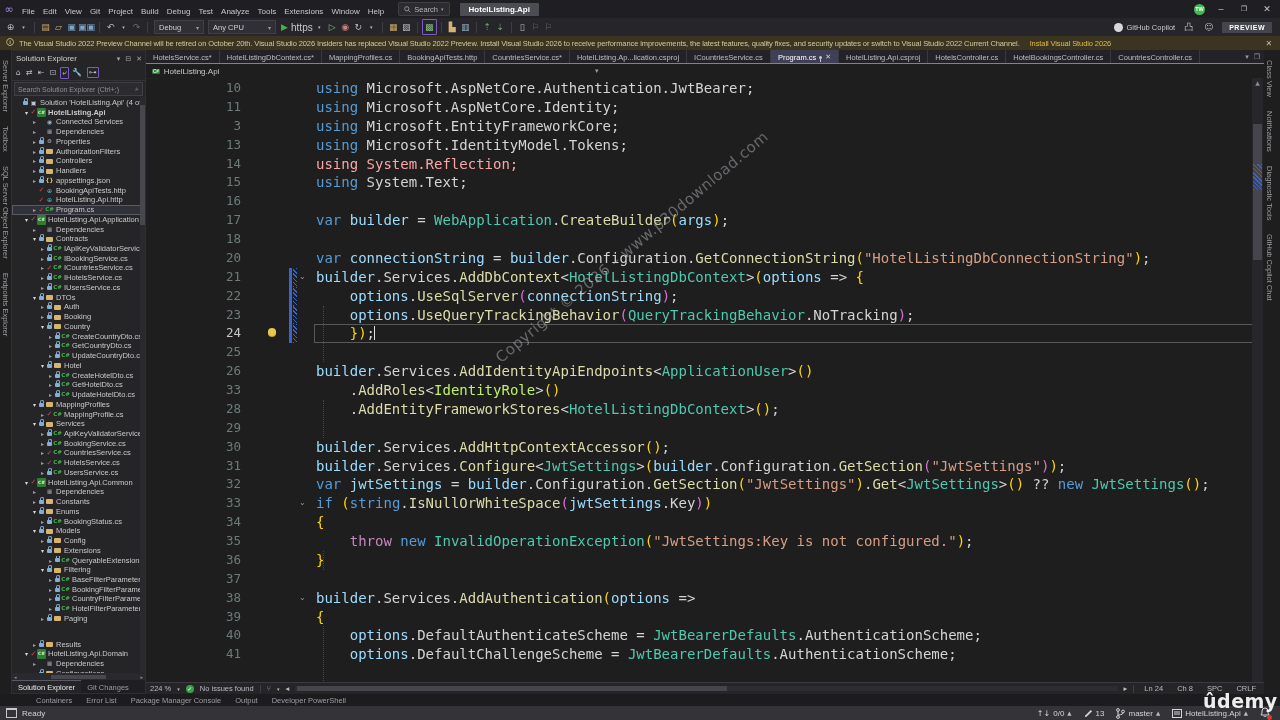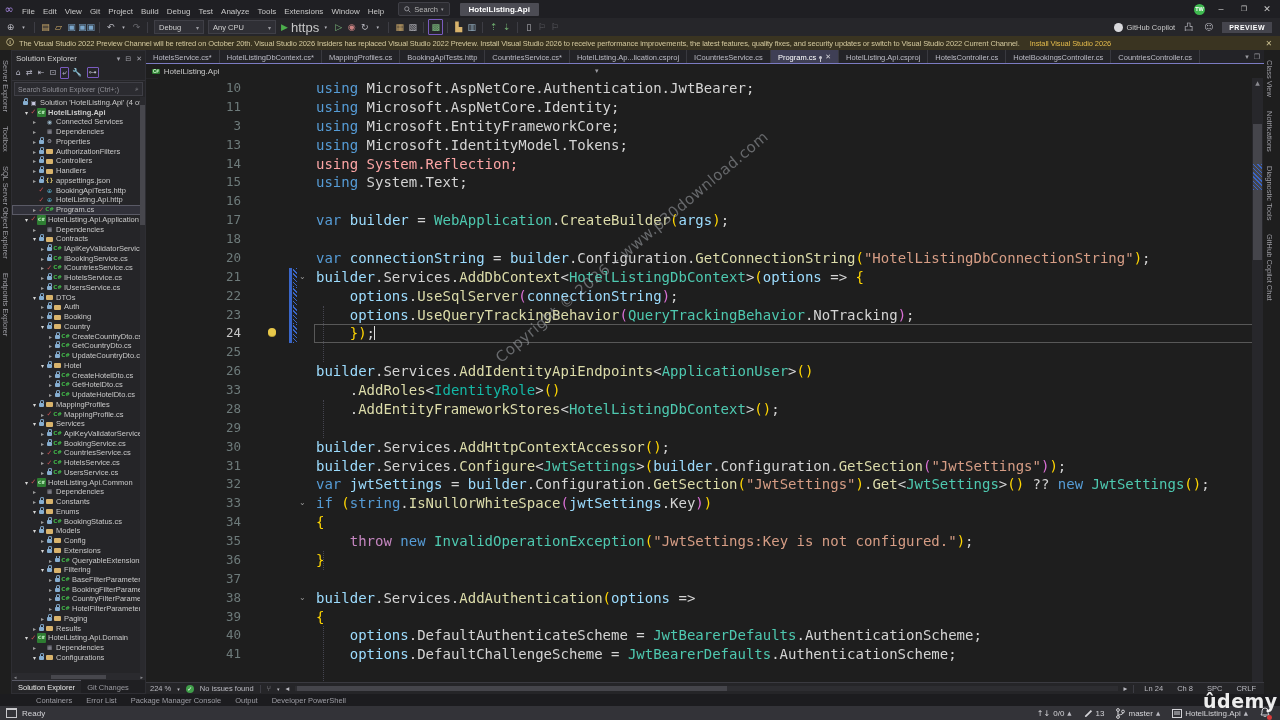--- a/index.html
+++ b/index.html
@@ -191,21 +191,21 @@
   <span class="tbdiv"></span>
   <div class="tbsel" style="width:40px">
     <span>Debug</span>
     <span class="caret glyph" style="margin-left:auto">▾</span>
   </div>
   <div class="tbsel" style="width:58px">
     <span>Any CPU</span>
     <span class="caret glyph" style="margin-left:auto">▾</span>
   </div>
   <span class="tbi" style="color:#4cae4c">▶</span>
-  <span style="font-size:13px;color:#c8c8c8">https</span>
+  <span style="font-size:10px;color:#c8c8c8">https</span>
   <span class="tbi glyph" style="font-size:5px">▾</span>
   <span class="tbi" style="color:#7fbf7f">▷</span>
   <span class="tbi" style="color:#c98181">◉</span>
   <span class="tbi">↻</span>
   <span class="tbi glyph" style="font-size:5px">▾</span>
   <span class="tbdiv"></span>
   <span class="tbi" style="color:#c9a76a">▦</span>
   <span class="tbi">▧</span>
   <span class="tbdiv"></span>
   <span class="tbi boxed" style="color:#7fbf7f">▩</span>
@@ -698,21 +698,21 @@
         <span>HotelFilterParameters.cs</span>
       </div>
       <div class="se-row" style="padding-left: 27px;">
         <span class="exp">▸</span>
         <span class="st"><span class="lockic"></span></span>
         <span class="tico">
           <span class="ic-folder glyph"></span>
         </span>
         <span>Paging</span>
       </div>
-      <div class="se-row" style="padding-left: 19px;">
+      <div class="se-row" style="padding-left: 19px; margin-top: 16px;">
         <span class="exp">▸</span>
         <span class="st"><span class="lockic"></span></span>
         <span class="tico">
           <span class="ic-folder glyph"></span>
         </span>
         <span>Results</span>
       </div>
       <div class="se-row" style="padding-left: 11px;">
         <span class="exp" style="color: rgb(216, 216, 216);">▾</span>
         <span class="st"><span class="chk">✓</span></span>
@@ -876,21 +876,21 @@
       <div class="crow">
         <span class="ln">25</span>
         <span class="ctext"></span>
       </div>
       <div class="crow">
         <span class="ln">26</span>
         <span class="ctext"><span style="color: rgb(156, 220, 254);">builder</span><span style="color: rgb(212, 212, 212);">.Services.</span><span style="color: rgb(220, 220, 170);">AddIdentityApiEndpoints</span><span style="color: rgb(212, 212, 212);">&lt;</span><span style="color: rgb(78, 201, 176);">ApplicationUser</span><span style="color: rgb(212, 212, 212);">&gt;</span><span style="color: rgb(255, 214, 2);">()</span></span>
       </div>
       <div class="crow">
         <span class="ln">33</span>
-        <span class="ctext"><span style="color: rgb(212, 212, 212);">    .</span><span style="color: rgb(220, 220, 170);">AddRoles</span><span style="color: rgb(212, 212, 212);">&lt;</span><span style="color: #14b8a6;">IdentityRole</span><span style="color: rgb(212, 212, 212);">&gt;</span><span style="color: rgb(255, 214, 2);">()</span></span>
+        <span class="ctext"><span style="color: rgb(212, 212, 212);">    .</span><span style="color: rgb(220, 220, 170);">AddRoles</span><span style="color: rgb(212, 212, 212);">&lt;</span><span style="color: #bef264;">IdentityRole</span><span style="color: rgb(212, 212, 212);">&gt;</span><span style="color: rgb(255, 214, 2);">()</span></span>
       </div>
       <div class="crow">
         <span class="ln">28</span>
         <span class="ctext"><span style="color: rgb(212, 212, 212);">    .</span><span style="color: rgb(220, 220, 170);">AddEntityFrameworkStores</span><span style="color: rgb(212, 212, 212);">&lt;</span><span style="color: rgb(78, 201, 176);">HotelListingDbContext</span><span style="color: rgb(212, 212, 212);">&gt;</span><span style="color: rgb(255, 214, 2);">()</span><span style="color: rgb(212, 212, 212);">;</span></span>
       </div>
       <div class="crow">
         <span class="ln">29</span>
         <span class="ctext"></span>
       </div>
       <div class="crow">

